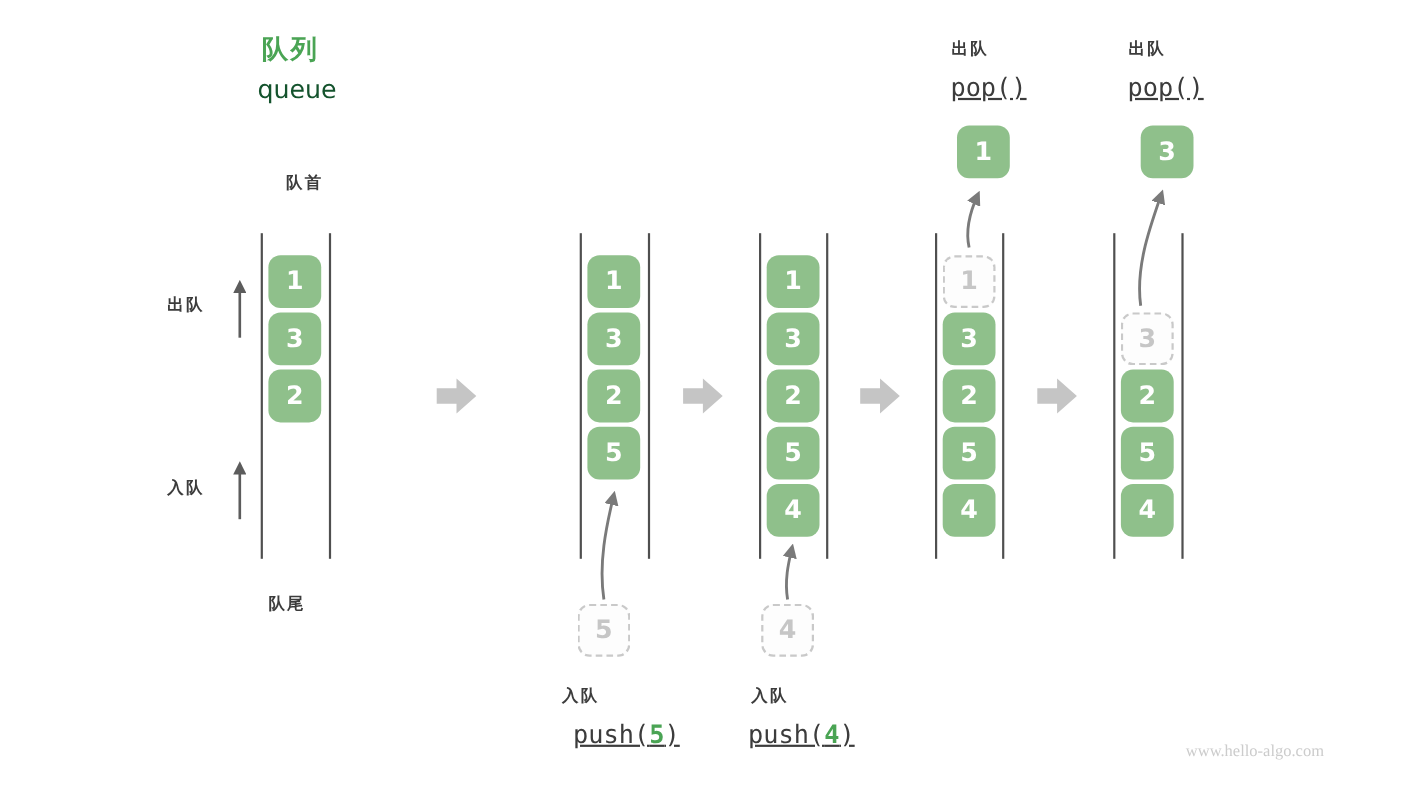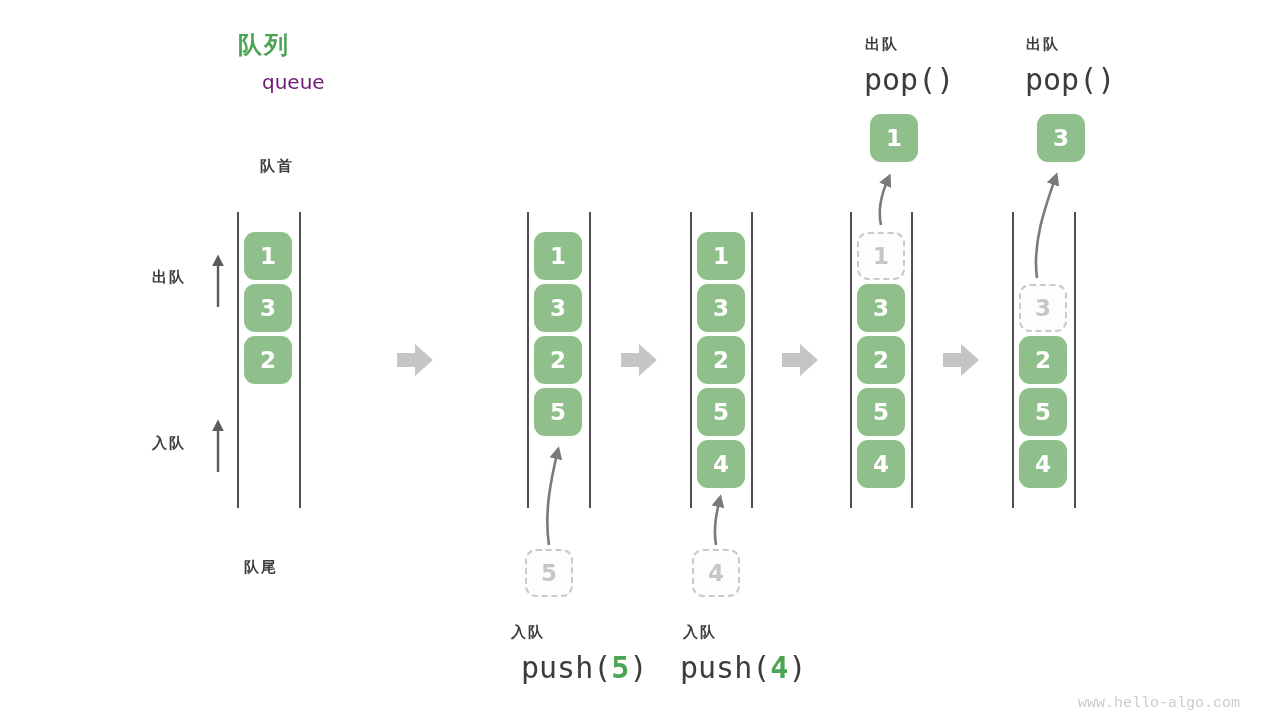--- a/index.html
+++ b/index.html
@@ -20,44 +20,44 @@
     width:44px;height:44px;background:#fdfdfd;border:2px dashed #c9c9c9;
     color:#c6c6c6;line-height:44px;font-weight:bold;
   }
   
   .zh{
     position:absolute;font-weight:bold;font-size:15px;color:#3c3c3c;
     letter-spacing:2px;white-space:nowrap;line-height:26px;
   }
   .zh.green{color:#4AA454;font-size:24px;}
   .en{
-    position:absolute;font-size:20px;color:#701a75;white-space:nowrap;line-height:24px;margin-left:28px;
+    position:absolute;font-size:23px;color:#14532d;white-space:nowrap;line-height:24px;
   }
   .code{
     position:absolute;font-family:"DejaVu Sans Mono","Liberation Mono",monospace;
-    font-size:30px;color:#3c3c3c;white-space:nowrap;line-height:28px;
+    font-size:23px;color:#3c3c3c;white-space:nowrap;line-height:28px;text-decoration:underline;
   }
   .code .green-num{color:#4AA454;font-weight:bold;}
   .watermark{
     position:absolute;left:1078px;top:675px;
-    font-family:Liberation Mono, monospace;
-    font-size:15px;color:#cccccc;white-space:nowrap;margin-top:20px;
+    font-family:Liberation Serif, serif;
+    font-size:15px;color:#cccccc;white-space:nowrap;
   }
   svg.overlay{position:absolute;left:0;top:0;pointer-events:none;}
 </style>
 </head>
 <body>
 
 <div class="canvas">
 
   <div class="zh green abs" style="left:238px;top:32px;">队列</div>
   <div class="en abs" style="left:234px;top:70px;">queue</div>
 
   <div class="zh" style="left:260px;top:153px;">队首</div>
-  <div class="zh" style="left:244px;top:554px;">队尾</div>
+  <div class="zh" style="left:244px;top:536px;">队尾</div>
   <div class="zh" style="left:152px;top:264px;">出队</div>
   <div class="zh" style="left:152px;top:430px;">入队</div>
 
   <svg class="overlay" width="1280" height="720" viewBox="0 0 1280 720">
     <defs>
       <marker id="ah-gray" viewBox="0 0 10 10" refX="7" refY="5" markerWidth="5" markerHeight="5" orient="auto">
         <path d="M0,0 L10,5 L0,10 z" fill="#7A7A7A"></path>
       </marker>
       <marker id="ah-dark" viewBox="0 0 10 10" refX="7" refY="5" markerWidth="5" markerHeight="5" orient="auto">
         <path d="M0,0 L10,5 L0,10 z" fill="#5C5C5C"></path>

